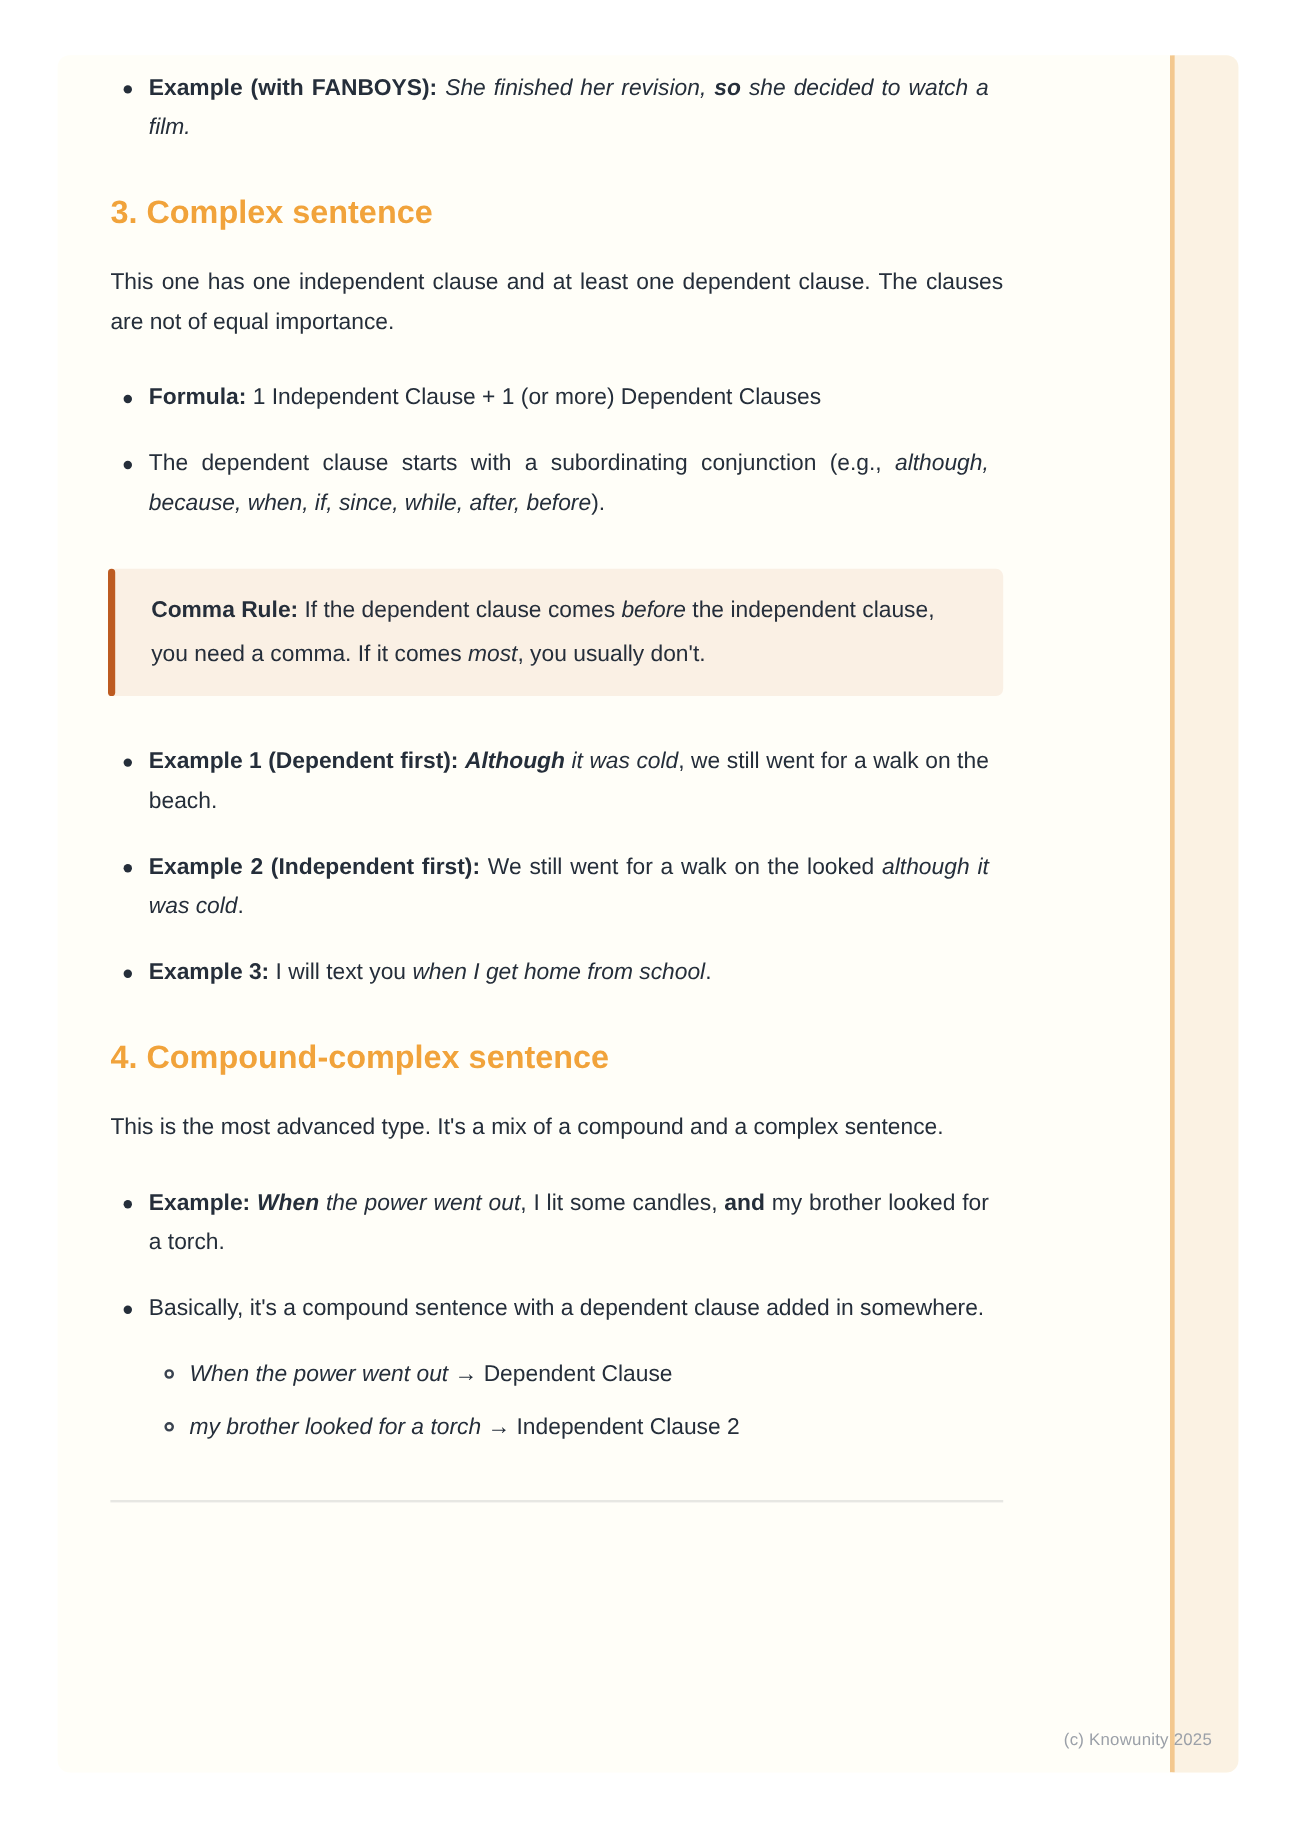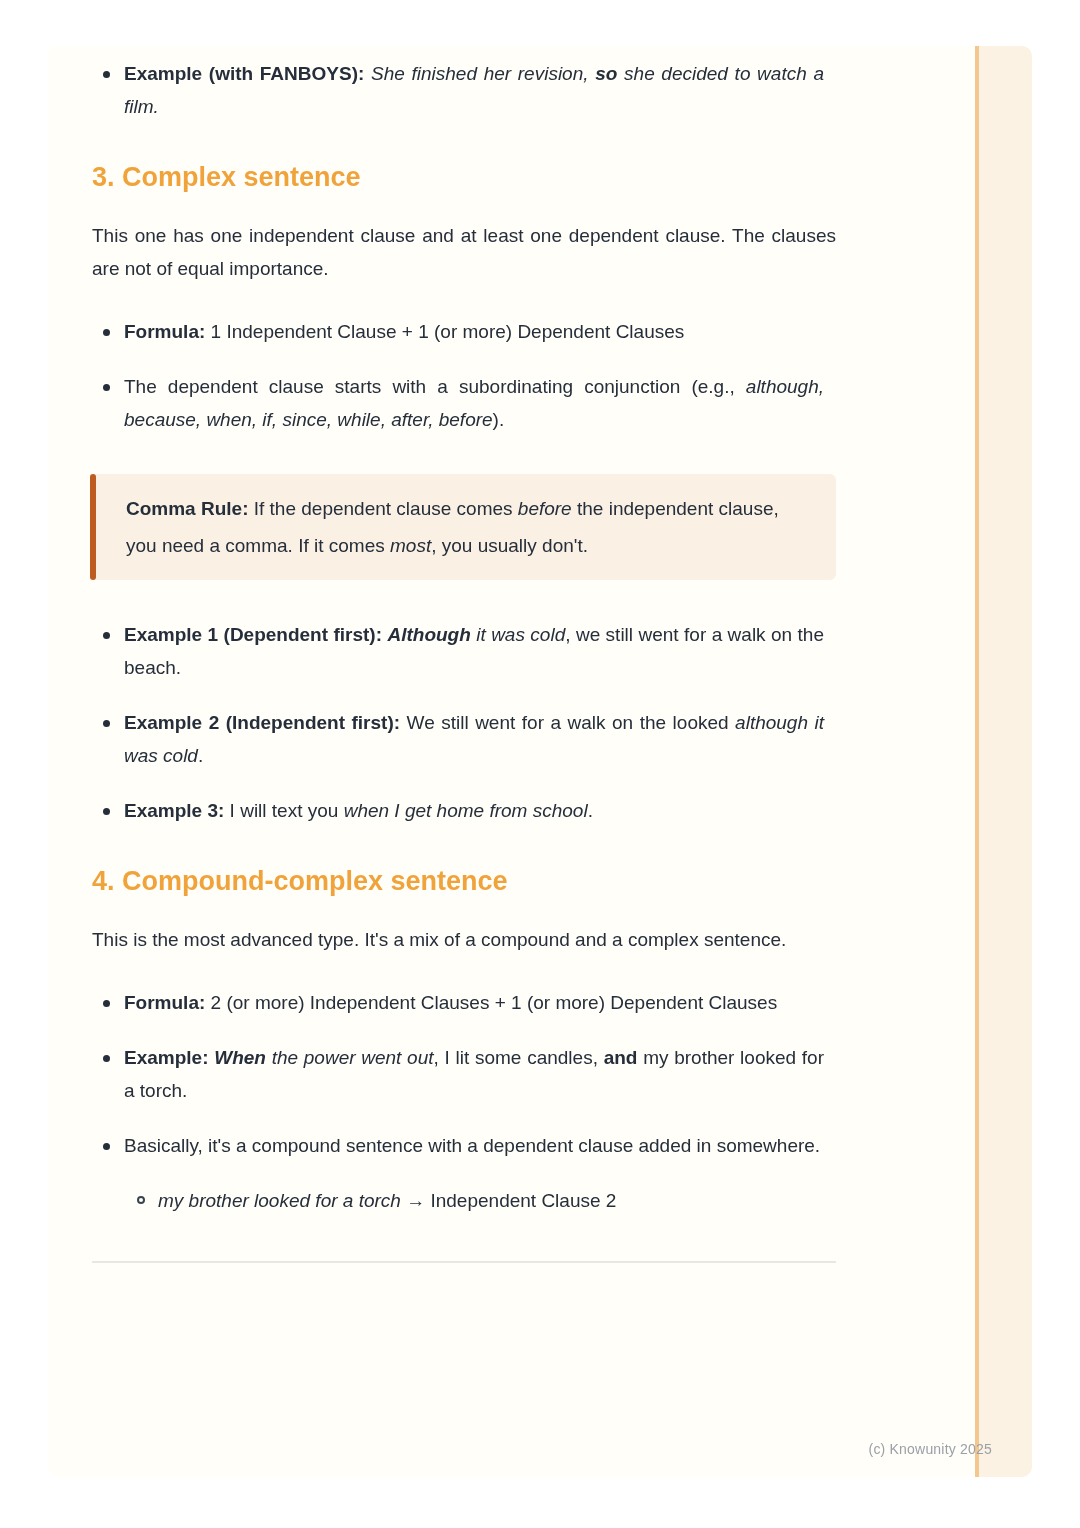--- a/index.html
+++ b/index.html
@@ -107,21 +107,21 @@
     border-radius:6px;
     background:var(--callout-border);
   }
   .hr{
     border:none;
     border-top:2px solid var(--divider);
     margin:44px 0 0 0;
   }
   .footer{
     position:absolute;
-    right:40px;bottom:20px;
+    right:22px;bottom:20px;
     font-size:14px;
     color:var(--footer-text);
     z-index:2;
     letter-spacing:0.2px;
   }
   .b{font-weight:700;}
   .i{font-style:italic;}
 </style>
 </head>
 <body>
@@ -170,33 +170,33 @@
           <div class="dot"></div>
         </div>
         <div class="txt"><span class="b ">Example 3: </span><span class="">I will text you </span><span class="i">when I get home from school</span><span class="">.</span></div>
       </div>
       <h2 class="h2">4. Compound-complex sentence</h2>
       <p class="para"><span class="">This is the most advanced type. It's a mix of a compound and a complex sentence.</span></p>
       <div class="li">
         <div class="marker">
           <div class="dot"></div>
         </div>
-        <div class="txt"><span class="b ">Formula:</span><span class=""> 2 (or more) Independent Clauses + 1 (or more) Dependent Clauses</span></div>
-      </div>
-      <div class="li">
-        <div class="marker">
-          <div class="dot"></div>
-        </div>
         <div class="txt"><span class="b ">Example: </span><span class="b i">When</span><span class="i"> the power went out</span><span class="">, I lit some candles, </span><span class="b ">and</span><span class=""> my brother looked for a torch.</span></div>
       </div>
       <div class="li">
         <div class="marker">
           <div class="dot"></div>
         </div>
         <div class="txt"><span class="">Basically, it's a compound sentence with a dependent clause added in somewhere.</span></div>
+      </div>
+      <div class="li sub">
+        <div class="marker">
+          <div class="ring"></div>
+        </div>
+        <div class="txt"><span class="i">When the power went out</span><span class=""> → Dependent Clause</span></div>
       </div>
       <div class="li sub">
         <div class="marker">
           <div class="ring"></div>
         </div>
         <div class="txt"><span class="i">my brother looked for a torch</span><span class=""> → Independent Clause 2</span></div>
       </div>
       <hr class="hr">
     </main>
   <div class="footer">(c) Knowunity 2025</div>

